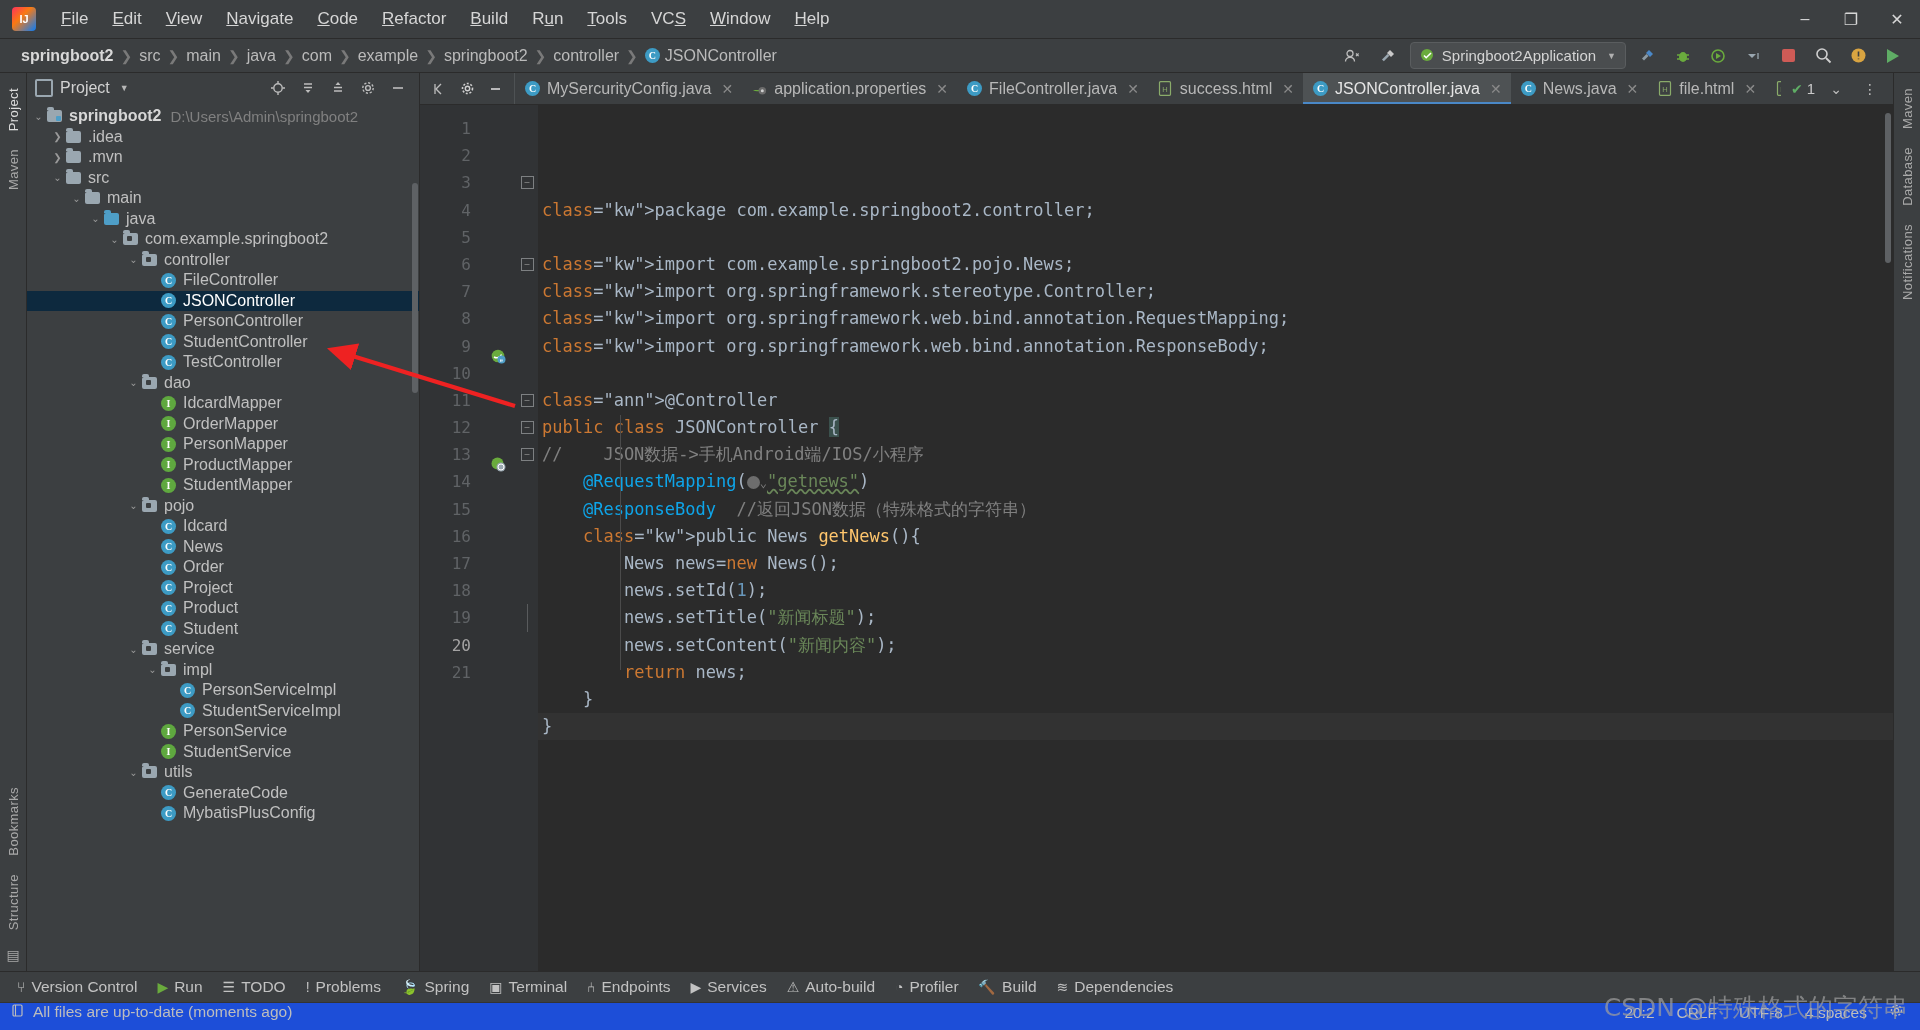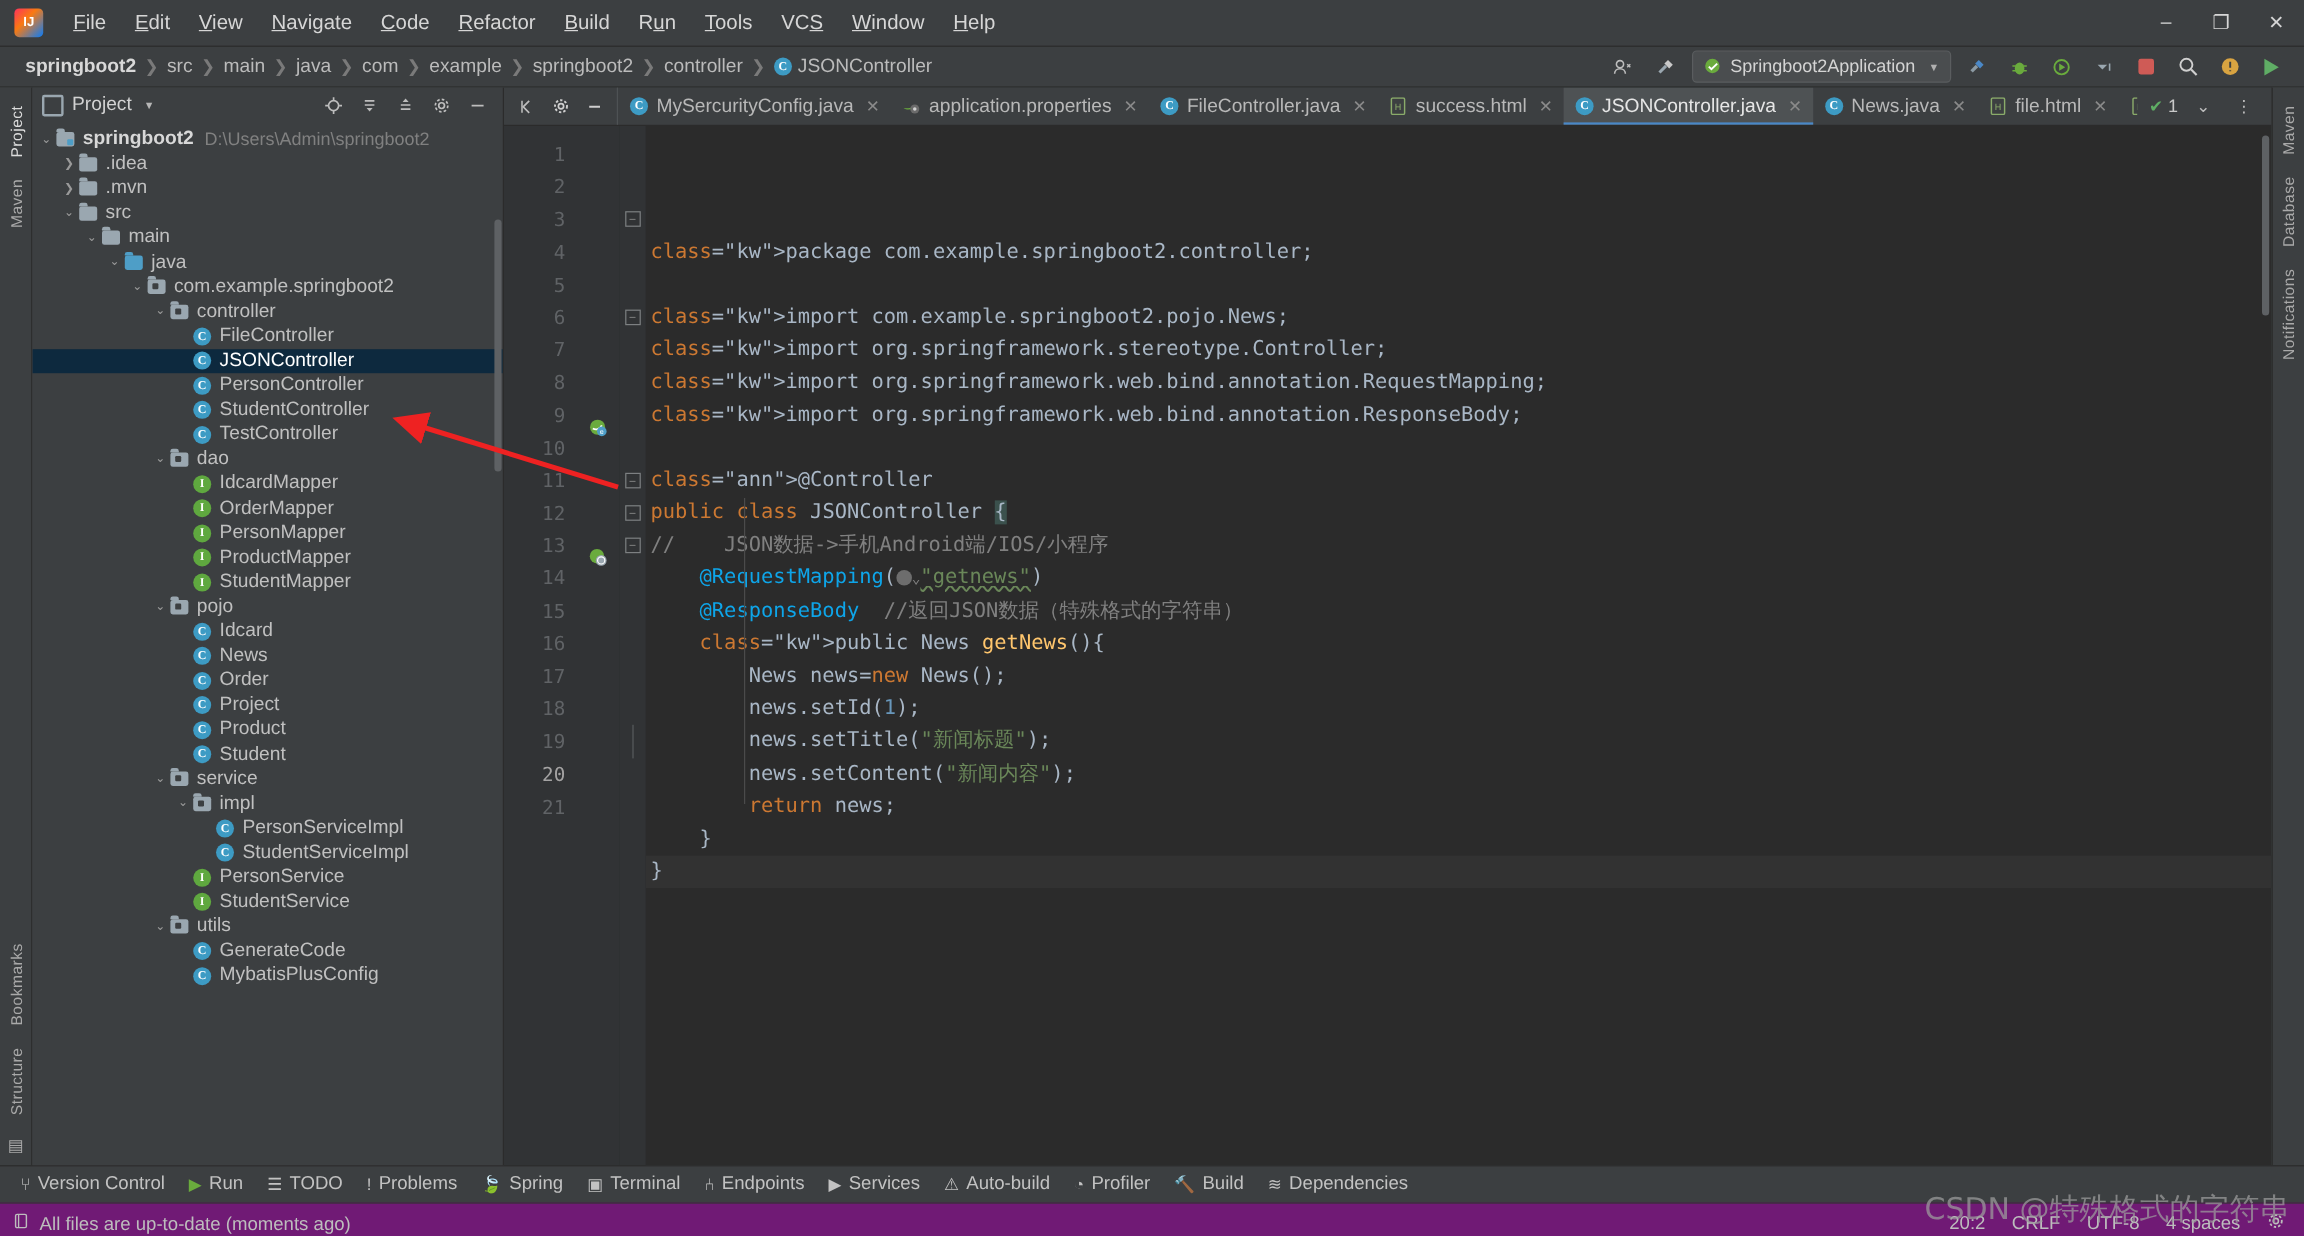--- a/index.html
+++ b/index.html
@@ -142,21 +142,21 @@
 
   
   .rrail{width:26px;background:#3c3f41;display:flex;flex-direction:column;
     align-items:center;border-left:1px solid #2b2b2b;flex:none;padding-top:6px;}
 
   
   .toolwins{height:30px;background:#3c3f41;display:flex;align-items:center;
     gap:2px;padding:0 8px;flex:none;border-top:1px solid #2b2b2b;}
   .tw{display:flex;align-items:center;gap:6px;padding:3px 9px;font-size:15.5px;
     color:#c2c2c2;border-radius:3px;}
-  .statusbar{height:27px;background:#701a75;display:flex;align-items:flex-end;
+  .statusbar{height:27px;background:#1d4ed8;display:flex;align-items:flex-start;
     padding:0 10px;flex:none;font-size:15.5px;color:#bdbdbd;border-top:1px solid #333;}
   .st-right{margin-left:auto;display:flex;align-items:center;gap:22px;padding-right:6px;}
   .watermark{position:absolute;right:12px;bottom:6px;font-size:25px;color:#9e9e9e;
     opacity:.72;pointer-events:none;font-family:"DejaVu Sans",sans-serif;}
 </style>
 </head>
 <body>
 
 <div class="app">
 

